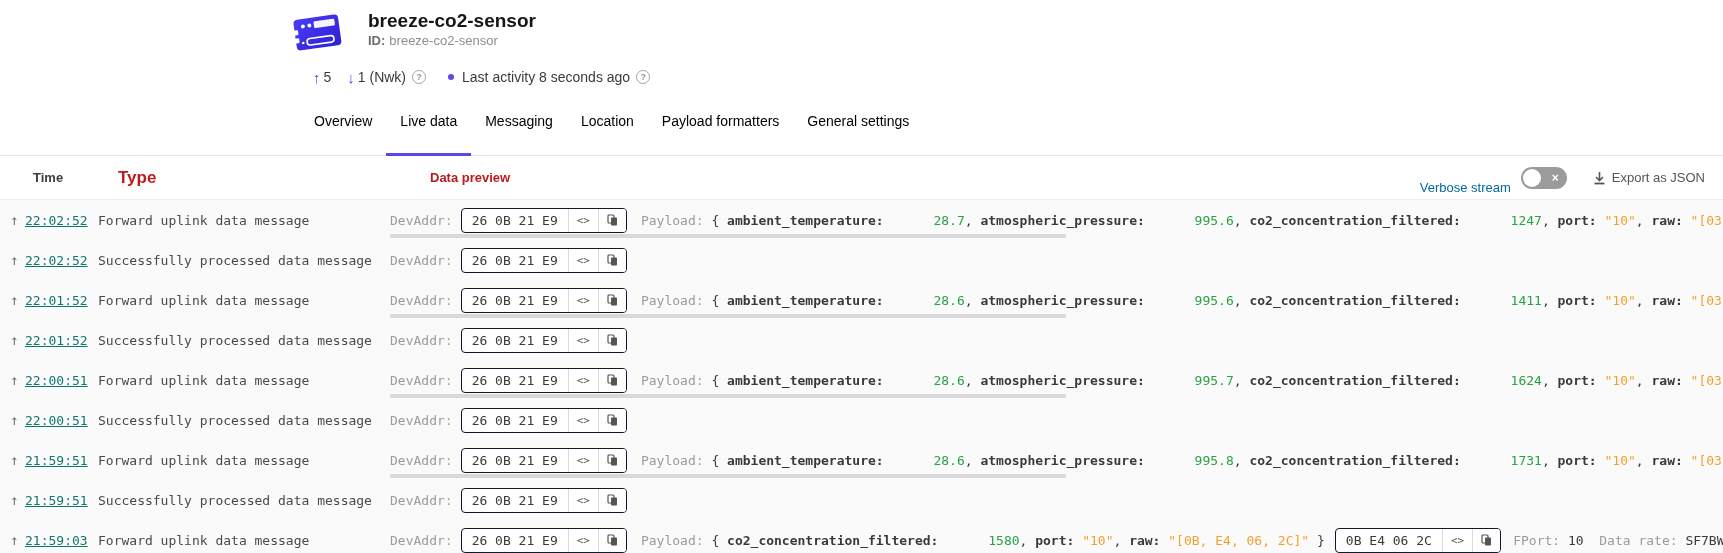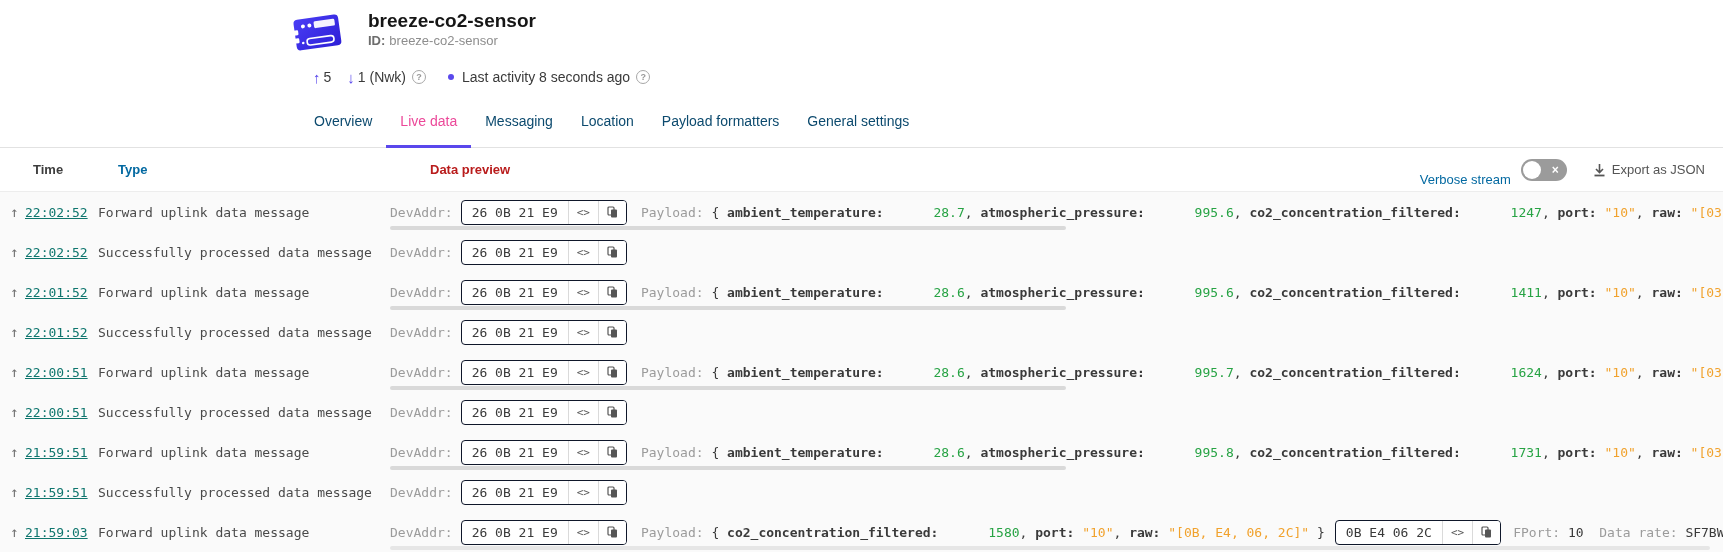--- a/index.html
+++ b/index.html
@@ -20,26 +20,26 @@
   .stat-arrow { color:#5a49ec; font-weight:bold; margin-right:3px; font-size:15px; }
   .stat-num { color:#3a3a3a; }
   .stat-gap { width:16px; }
   .help-icon { width:14px; height:14px; border:1px solid #a7a7a7; border-radius:50%; color:#979797;
     font-size:9px; font-weight:bold; display:inline-flex; align-items:center; justify-content:center; margin-left:6px; }
   .activity-dot { width:6px; height:6px; border-radius:50%; background:#5a49ec; margin:0 8px 0 22px; }
   
   .tab-strip { position:relative; margin-top:16px; }
   .tab-strip::before { content:""; position:absolute; left:0; right:0; bottom:0; height:1px; background:#e2e2e2; }
   .tab-bar { display:flex; padding-left:300px; position:relative; }
-  .tab { padding:9px 14px 11px; font-size:14px; color:#0c4a6e; cursor:pointer; position:relative; }
-  .tab.active { color:#ec4899; border-bottom:3px solid #5a47ec; padding-bottom:16px; }
+  .tab { padding:9px 14px 11px; font-size:14px; color:#000000; cursor:pointer; position:relative; }
+  .tab.active { color:#000000; border-bottom:3px solid #5a47ec; padding-bottom:24px; }
   
   .toolbar { height:44px; display:flex; align-items:center; background:#fff; border-bottom:1px solid #ededed; position:relative;gap:20px; }
   .col-time { margin-left:33px; width:65px; font-size:13px; font-weight:bold; color:#3d3d3d; }
-  .col-type { width:292px; font-size:13px; font-weight:bold; color:#0369a1; }
+  .col-type { width:292px; font-size:17px; font-weight:bold; color:#b91c1c; }
   .col-preview { font-size:13px; font-weight:bold; color:#b91c1c; }
   .toolbar-right { margin-left:auto; margin-right:18px; display:flex; align-items:center; }
   .verbose-label { font-size:13px; color:#0369a1; margin-right:10px;margin-top:19px; }
   .toggle { width:46px; height:22px; border-radius:11px; background:#9b9b9b; position:relative; cursor:pointer; flex:none; }
   .toggle-knob { position:absolute; left:2px; top:2px; width:18px; height:18px; border-radius:50%; background:#fff; }
   .toggle-x { position:absolute; right:8px; top:50%; transform:translateY(-52%); color:#fff; font-size:12px; font-weight:bold; }
   .export-btn { display:flex; align-items:center; gap:6px; margin-left:26px; font-size:13px; color:#555;
     background:none; border:none; cursor:pointer; font-family:"Liberation Sans",sans-serif; padding:0; }
   
   .rows { background:#fafafa; }

